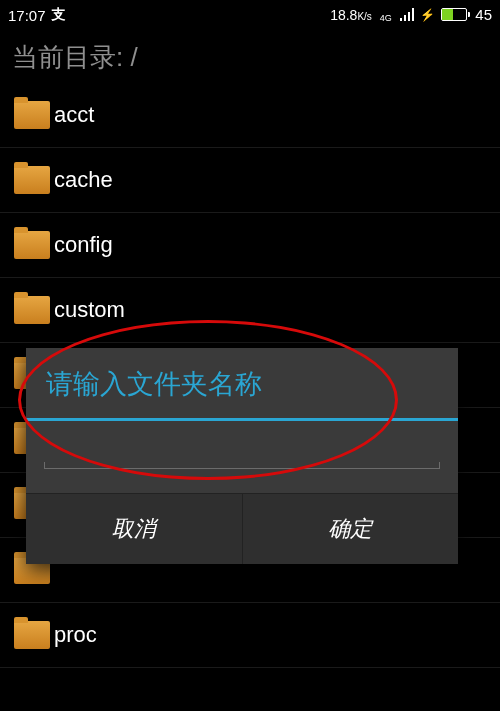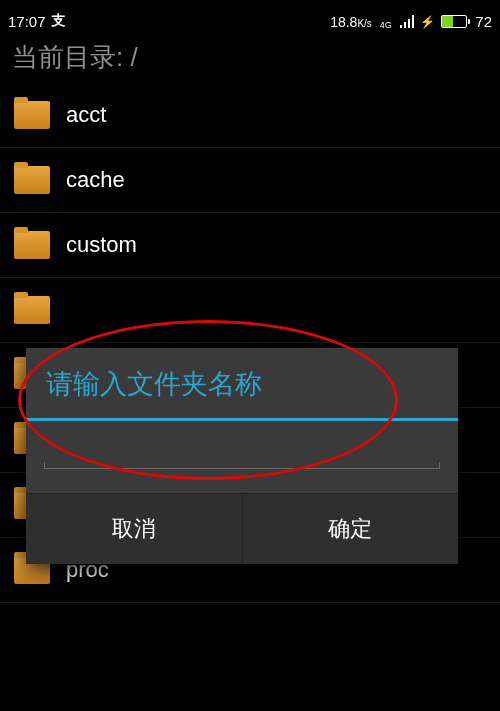--- a/index.html
+++ b/index.html
@@ -8,23 +8,23 @@
     height: 711px;
     background: #000;
     color: #fff;
     position: relative;
     overflow: hidden;
   }
   .statusbar {
     height: 30px;
     background: #000;
     display: flex;
-    align-items: flex-end;
+    align-items: flex-start;
     justify-content: space-between;
-    padding: 0 8px;
+    padding: 6px 8px;
     font-size: 15px;
     color: #fff;
   }
   .status-left { display: flex; align-items: center; gap: 6px; }
   .status-right { display: flex; align-items: center; gap: 8px; }
   .alipay-icon {
     font-weight: bold;
     font-size: 14px;
   }
   .battery {
@@ -55,21 +55,21 @@
   .filelist {
     display: flex;
     flex-direction: column;
   }
   .file-row {
     display: flex;
     align-items: center;
     height: 65px;
     padding-left: 14px;
     border-bottom: 1px solid #1a1a1a;
-    gap: 16px;
+    gap: 4px;
   }
   .folder-icon {
     width: 36px; height: 28px;
     position: relative;
   }
   .folder-icon .tab {
     position: absolute;
     top: -4px; left: 0;
     width: 14px; height: 6px;
     background: #d8932e;
@@ -125,20 +125,21 @@
     bottom: 0;
     width: 1px; height: 7px;
     background: #6b6b6b;
   }
   .input-line::before { left: 0; }
   .input-line::after { right: 0; }
   .dialog-btnrow {
     display: flex;
     background: #2f2f2f;
     border-top: 1px solid #222;
+    font-style: italic;
   }
   .dialog-btn {
     flex: 1;
     text-align: center;
     padding: 20px 0;
     font-size: 22px;
     color: #fff;
   }
   .dialog-btn:first-child {
     border-right: 1px solid #222;
@@ -182,40 +183,47 @@
     <span class="signal-bars">
       <span></span>
         <span></span>
         <span></span>
         <span></span>
     </span>
     <span class="bolt">⚡</span>
     <span class="battery">
         <div class="battery-fill"></div>
       </span>
-    <span>72</span>
+    <span>45</span>
   </div>
 </div>
 
 <div class="path-bar">当前目录: /</div>
 
 <div class="filelist">
   <div class="file-row">
     <div class="folder-icon">
         <div class="tab"></div>
         <div class="body"></div>
       </div>
     <div class="file-name">acct</div>
   </div>
   <div class="file-row">
     <div class="folder-icon">
         <div class="tab"></div>
         <div class="body"></div>
       </div>
     <div class="file-name">cache</div>
+  </div>
+  <div class="file-row">
+    <div class="folder-icon">
+        <div class="tab"></div>
+        <div class="body"></div>
+      </div>
+    <div class="file-name">config</div>
   </div>
   <div class="file-row">
     <div class="folder-icon">
         <div class="tab"></div>
         <div class="body"></div>
       </div>
     <div class="file-name">custom</div>
   </div>
   <div class="file-row">
     <div class="folder-icon">

